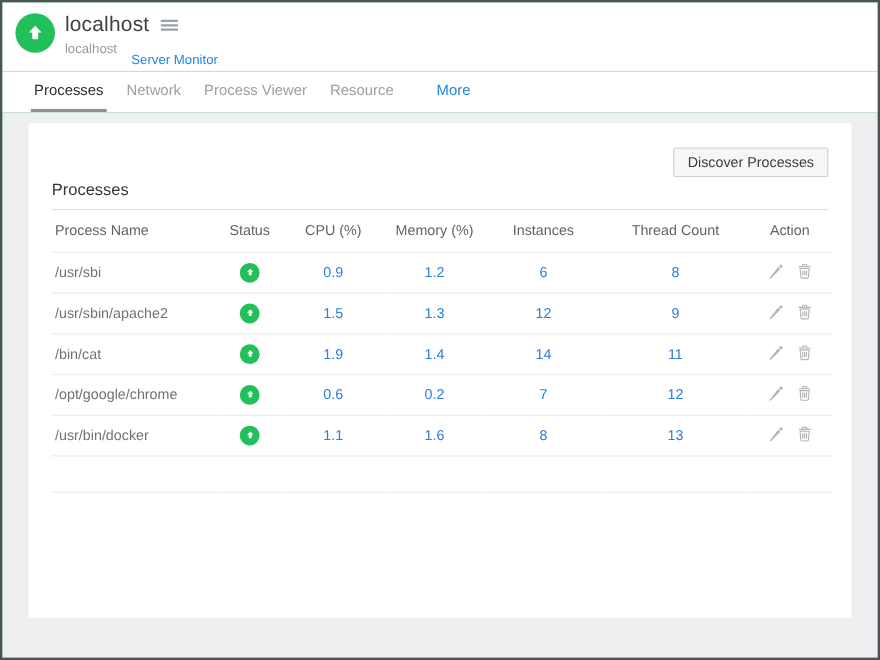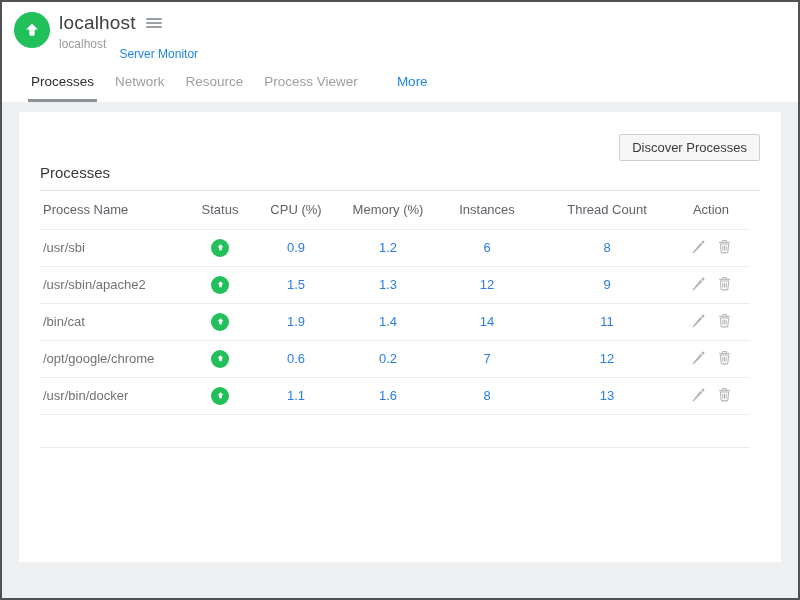--- a/index.html
+++ b/index.html
@@ -37,21 +37,21 @@
   .tab {
     font-size:13.5px; color:#9b9fa3; cursor:pointer;
     padding:4px 3px 10px; margin-right:15px;
     border-bottom:3px solid transparent;
     white-space:nowrap;
   }
   .tab.active { color:#2e2e2e; border-bottom-color:#8f9295; }
   .tab.accent { color:var(--link-blue,#1e87e6); margin-left:18px; }
 
   
-  .page-body { flex:1; background:#edeff1; padding:10px 17px 0; }
+  .page-body { flex:1; background:#edeff1; padding:10px 24px 0; }
   .card { background:#fff; height:450px; padding:0 21px; }
   .card-head { display:flex; justify-content:flex-end; padding-top:22px; }
   .discover-btn {
     font-family:"Liberation Sans", sans-serif;
     font-size:13px; color:#3c3c3c;
     background:#f6f6f6; border:1px solid #cfcfcf; border-radius:2px;
     padding:5px 12px; cursor:pointer;
   }
   .section-title {
     font-size:15px; font-weight:normal; color:#383838;
@@ -105,23 +105,23 @@
       </div>
     </div>
   </div>
 
   <div class="tabs" id="tab-bar">
 
   <span class="tab active">Processes</span>
 
   <span class="tab">Network</span>
 
+  <span class="tab">Process Viewer</span>
+
   <span class="tab">Resource</span>
-
-  <span class="tab">Process Viewer</span>
 
   <span class="tab accent">More</span>
 </div>
 
   <div class="page-body">
     <div class="card">
       <div class="card-head">
         <button class="discover-btn">Discover Processes</button>
       </div>
       <h2 class="section-title">Processes</h2>

